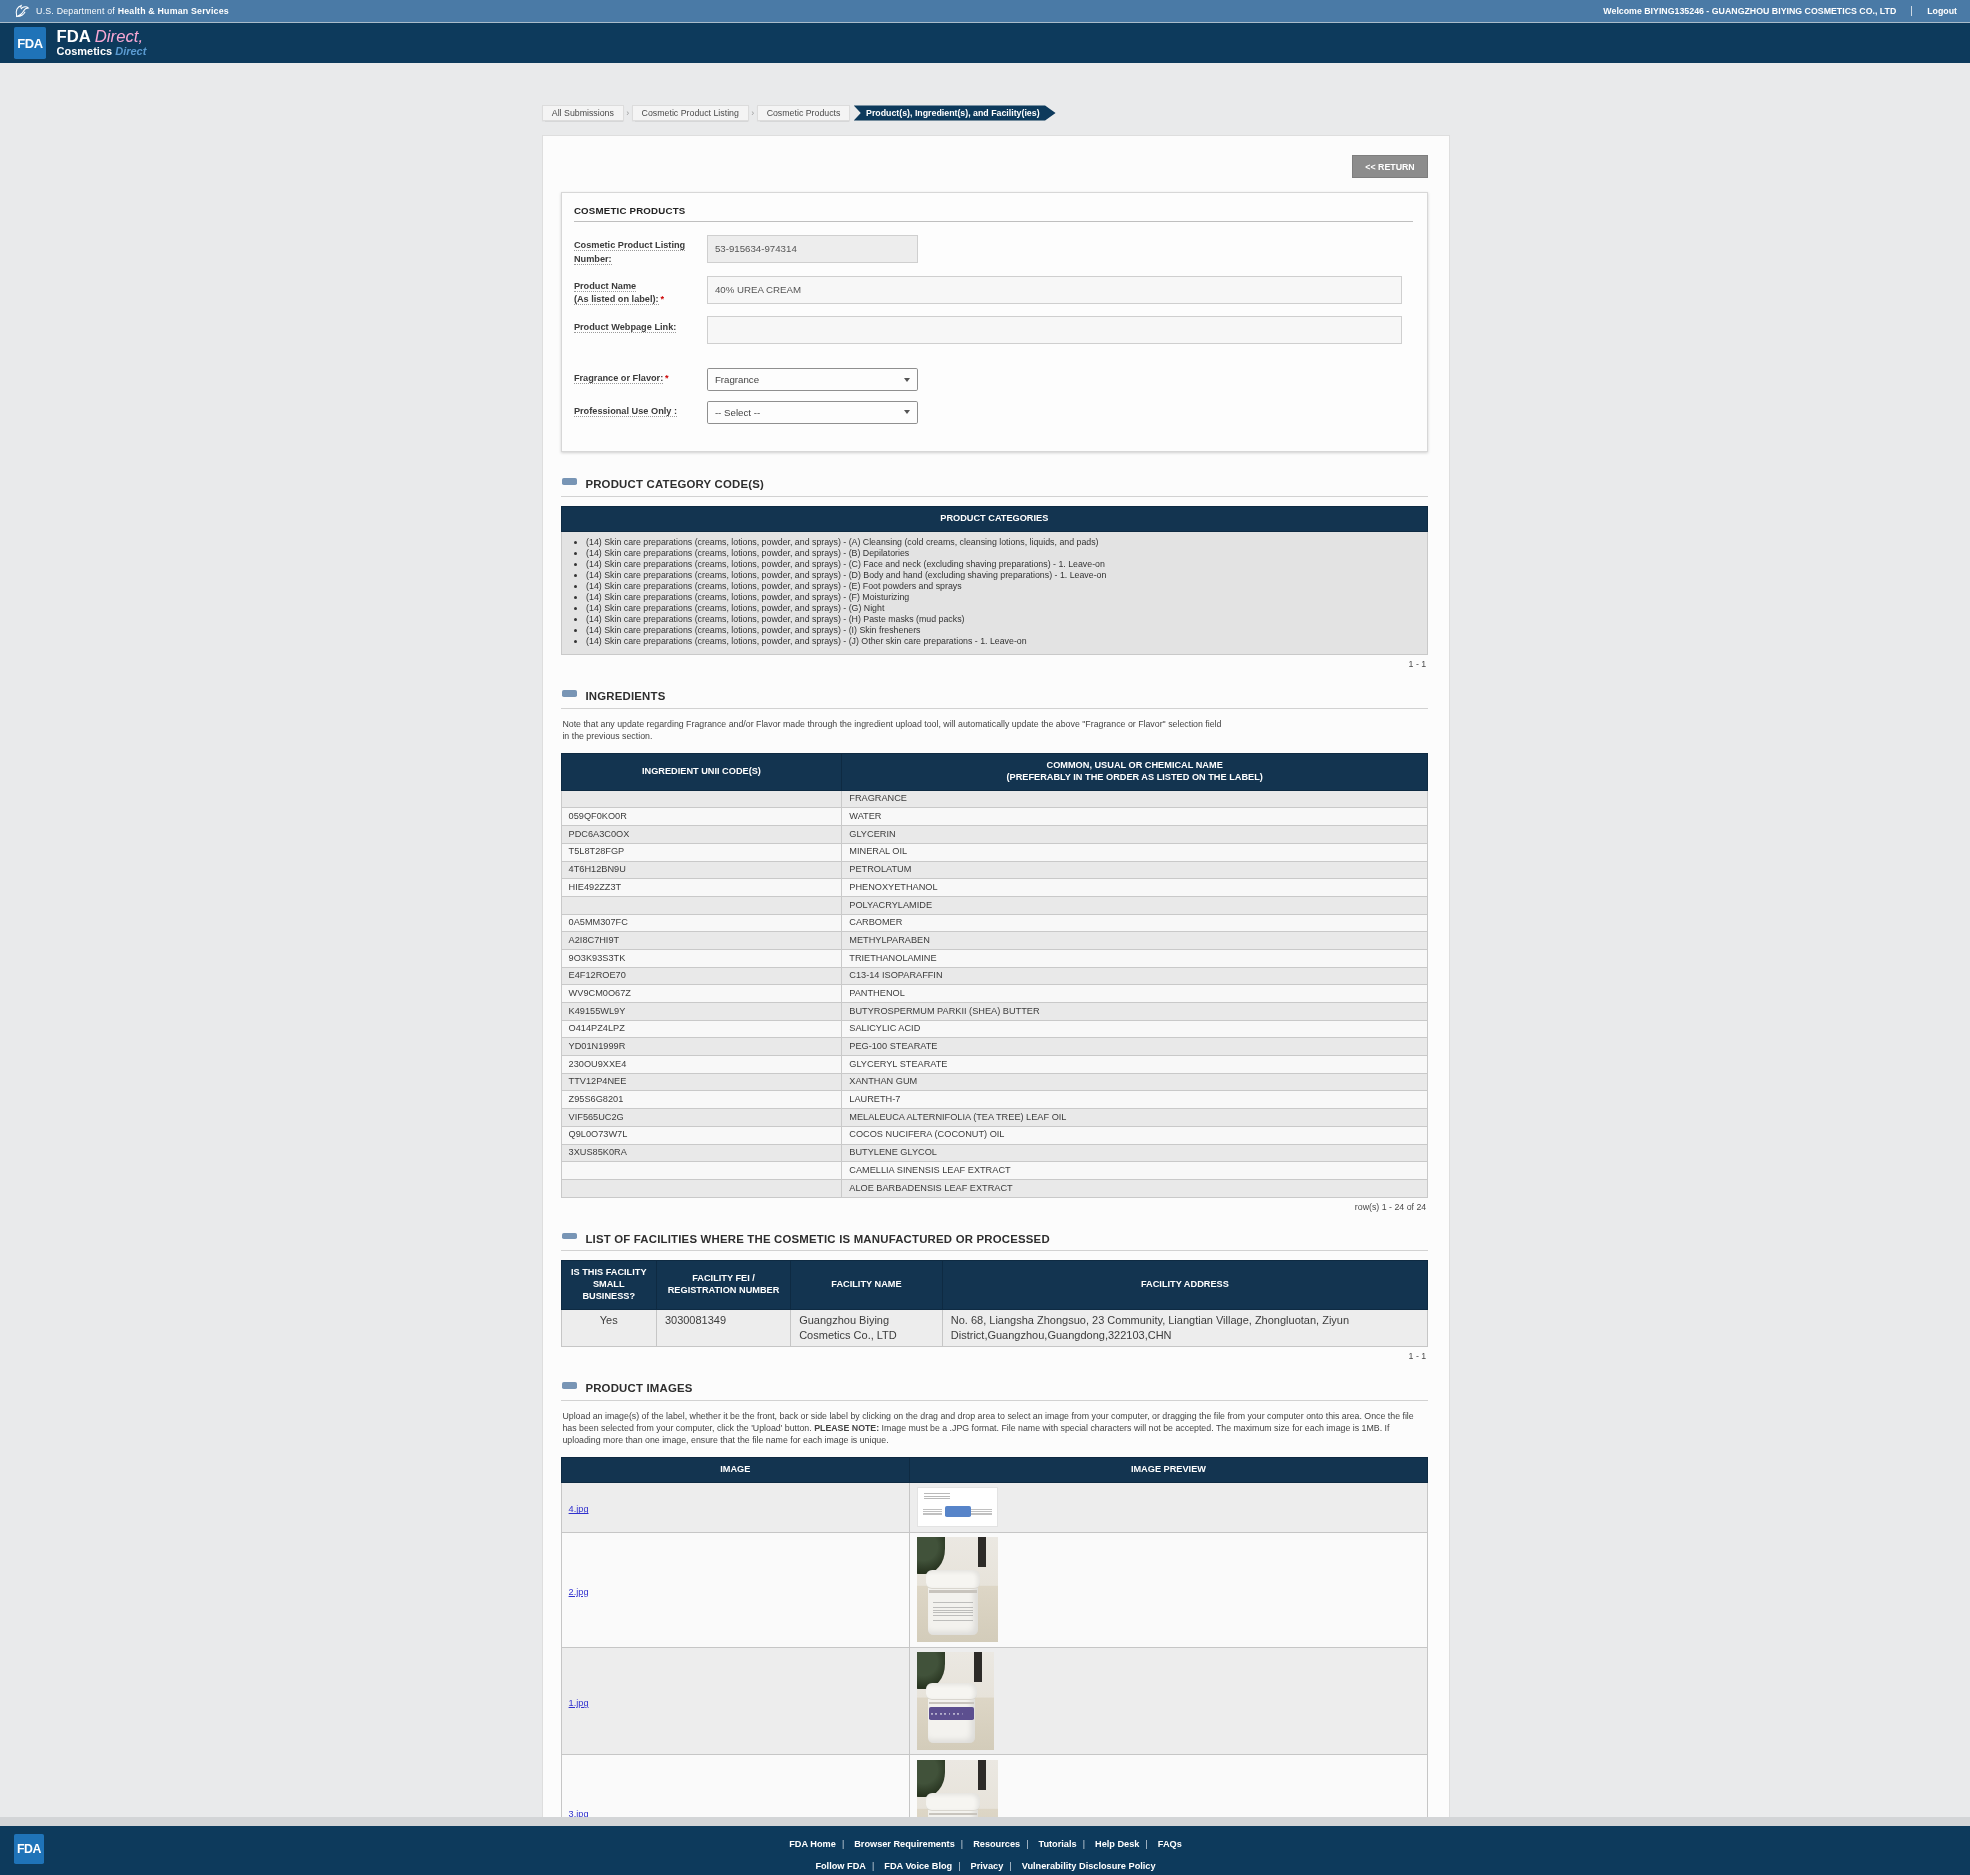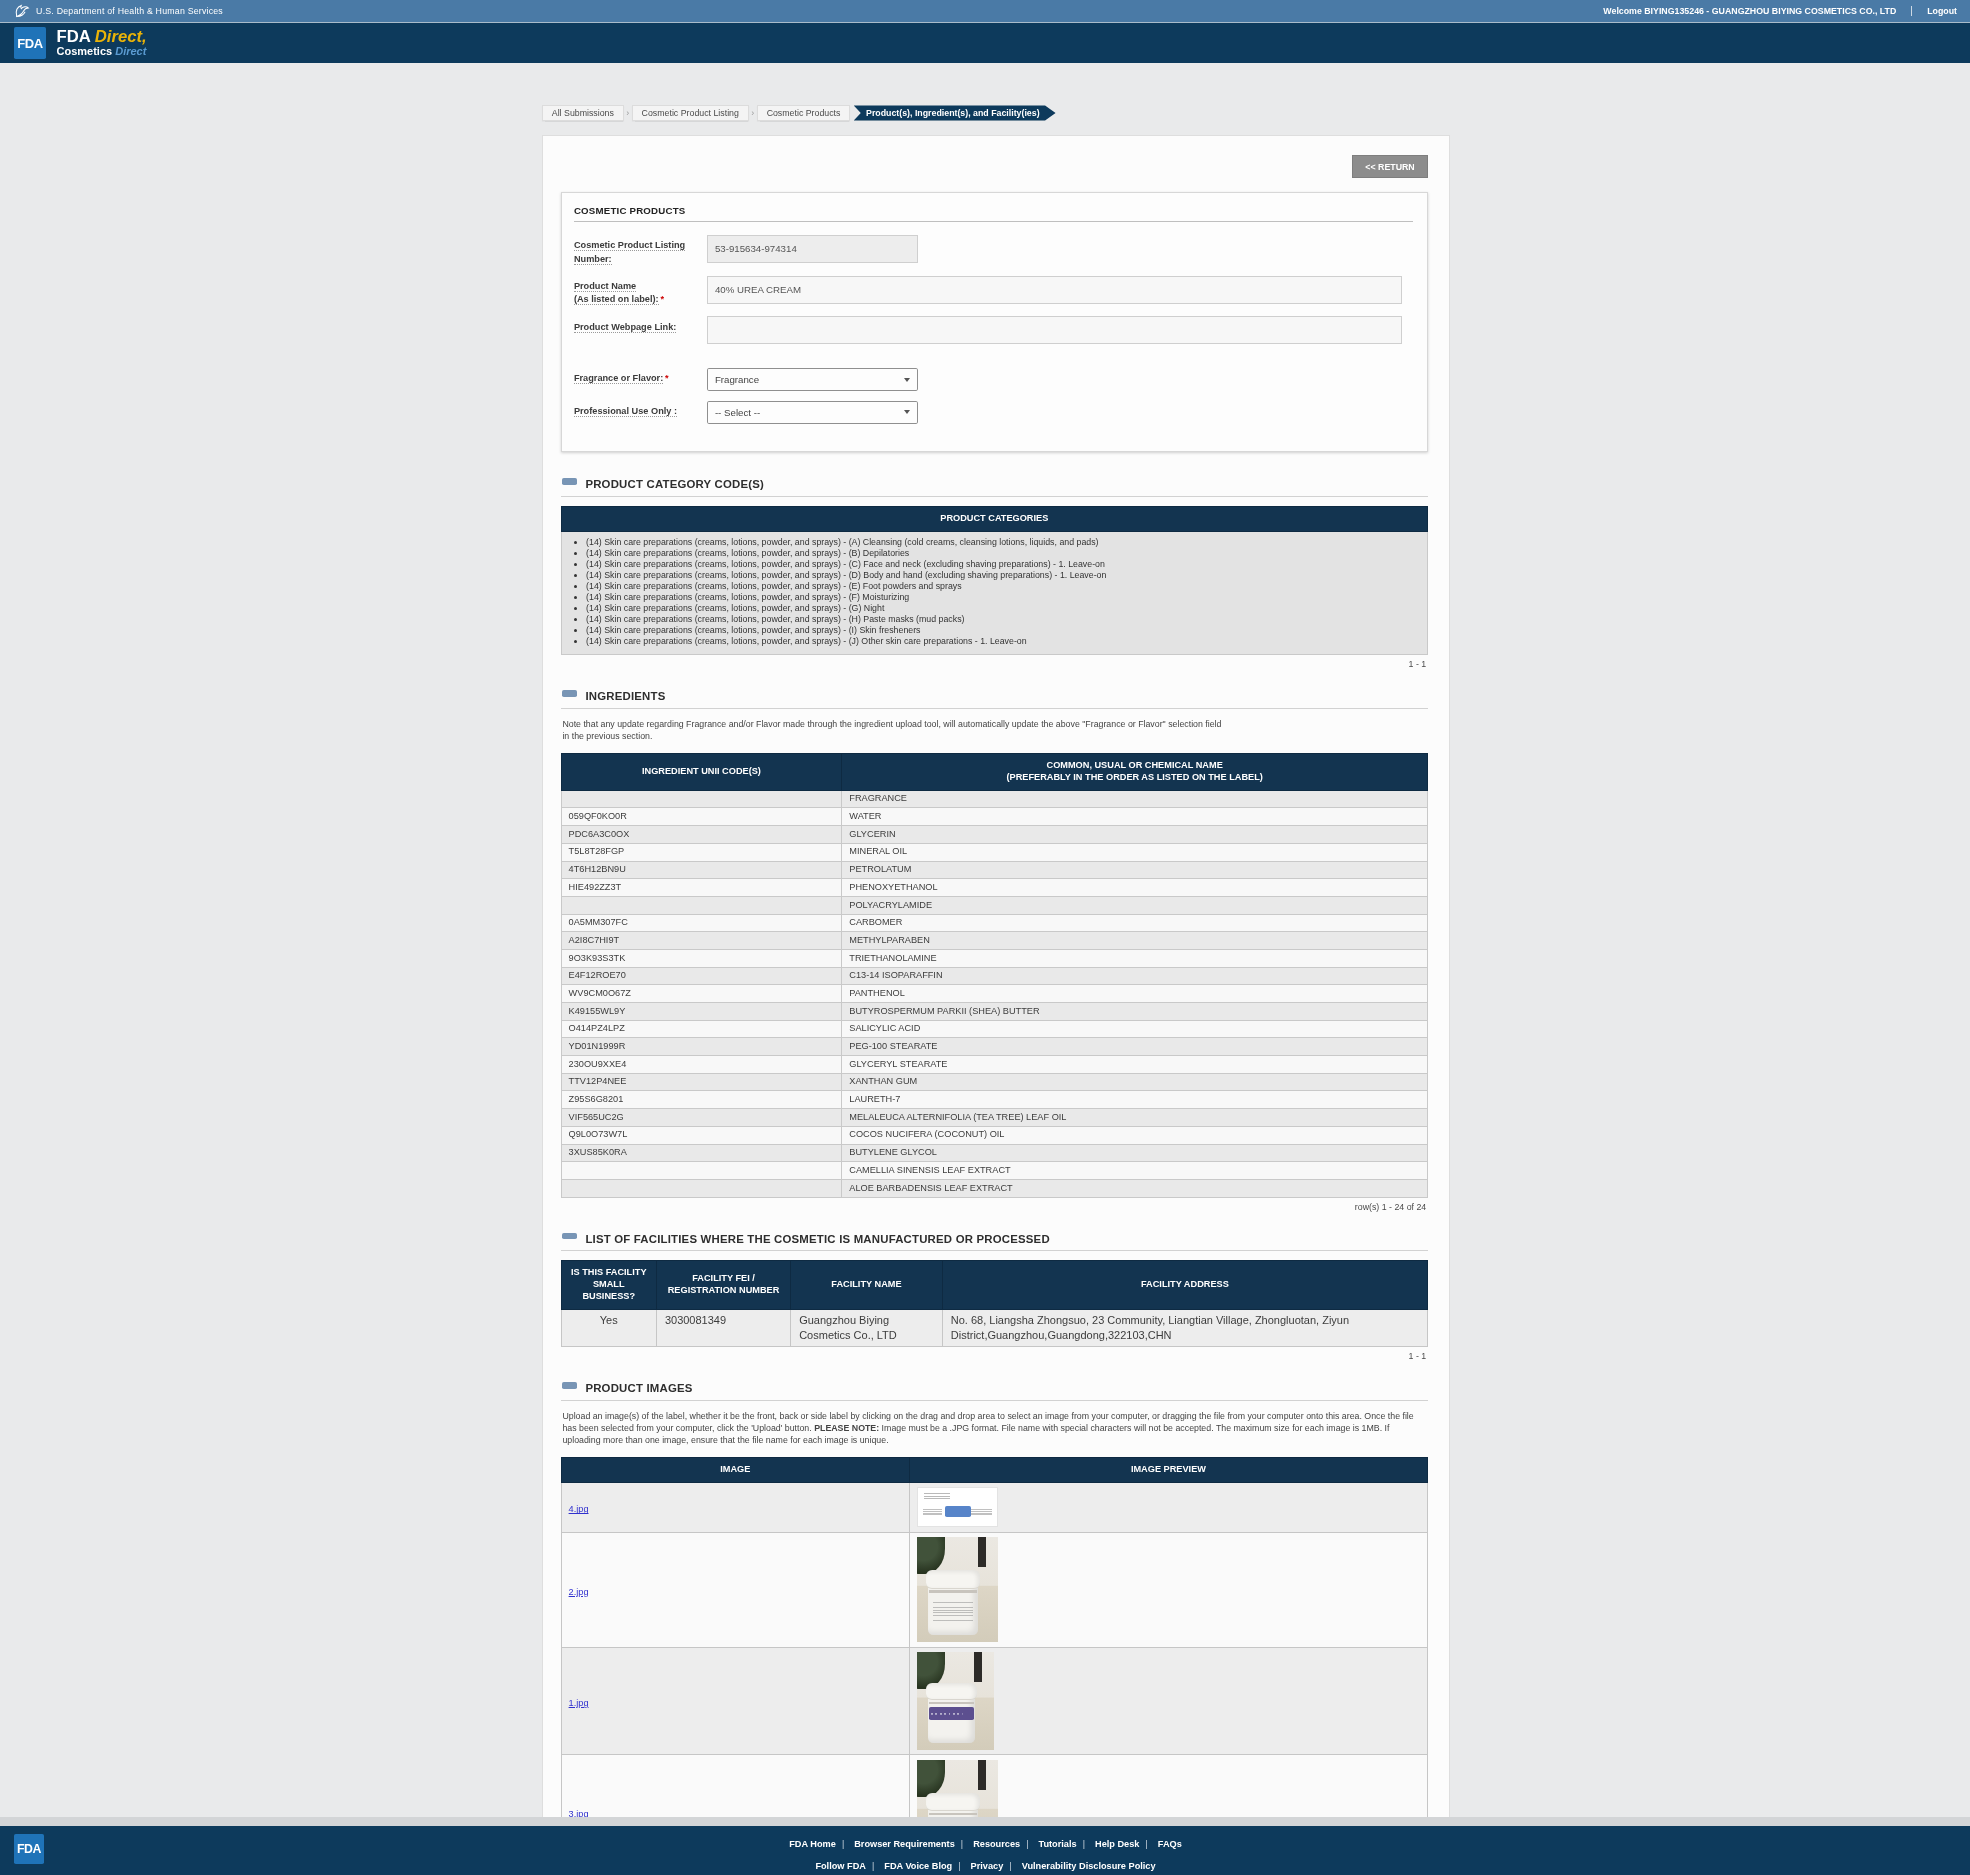--- a/index.html
+++ b/index.html
@@ -3,32 +3,32 @@
 <meta charset="utf-8">
 <style>
   *{box-sizing:border-box;margin:0;padding:0}
   html,body{width:1971px;height:1875px}
   body{position:relative;overflow:hidden;background:#e9eaeb;font-family:"Liberation Sans",sans-serif;color:#333}
 
   
   .topbar{height:23px;background:#4a7aa6;border-bottom:1.8px solid #a9bccb;display:flex;align-items:center;padding:0 14px;color:#fff}
   .topbar .eagle{width:16px;height:14px;margin-right:6.1px;flex:0 0 auto}
   .topbar .hhs{font-size:8.8px;letter-spacing:0.2px}
-  .topbar .hhs b{font-weight:normal}
+  .topbar .hhs b{font-weight:bold}
   .topbar .right{margin-left:auto;display:flex;align-items:center;gap:15px}
   .topbar .welcome{font-size:8.8px;font-weight:bold}
   .topbar .vsep{width:0.9px;height:10.5px;background:#cdd9e4}
   .topbar .logout{font-size:8.8px;font-weight:bold;cursor:pointer}
 
   
   .appbar{height:40px;background:#0d3a5c;display:flex;align-items:center;padding-left:14px}
   .fda-square{width:32px;height:32px;background:#1f73b8;color:#fff;display:flex;align-items:center;justify-content:center;font-weight:bold;font-size:13px;letter-spacing:-0.4px;border-radius:1.8px}
   .applogo{margin-left:10.5px;line-height:1.05}
   .applogo .l1{font-size:16.7px;color:#fff;font-weight:bold}
-  .applogo .l1 .it{font-weight:bold;font-style:italic;color:#eab308}
+  .applogo .l1 .it{font-weight:normal;font-style:italic;color:#f9a8d4}
   .applogo .l2{font-size:11px;color:#fff;font-weight:bold}
   .applogo .l2 .it{font-style:italic;color:#5b9bd1;font-weight:bold}
 
   
   .crumbs{margin:42px 0 0 542px;display:flex;align-items:center;height:16px}
   .crumb{background:#f4f4f4;border:0.9px solid #dcdcdc;color:#4a4a4a;font-size:8.8px;padding:1.8px 8.8px;display:flex;align-items:center;box-shadow:0 0.9px 0.9px rgba(0,0,0,.08);cursor:pointer;white-space:nowrap}
   .crumb-sep{color:#9a9a9a;font-size:8.8px;margin:0 2.6px}
   .crumb.active{background:#0d3a5c;color:#fff;font-weight:bold;border:none;padding:2.6px 16px 2.6px 12.3px;clip-path:polygon(0 0,calc(100% - 10.5px) 0,100% 50%,calc(100% - 10.5px) 100%,0 100%,7px 50%);margin-left:3.5px;cursor:default}
 
   

